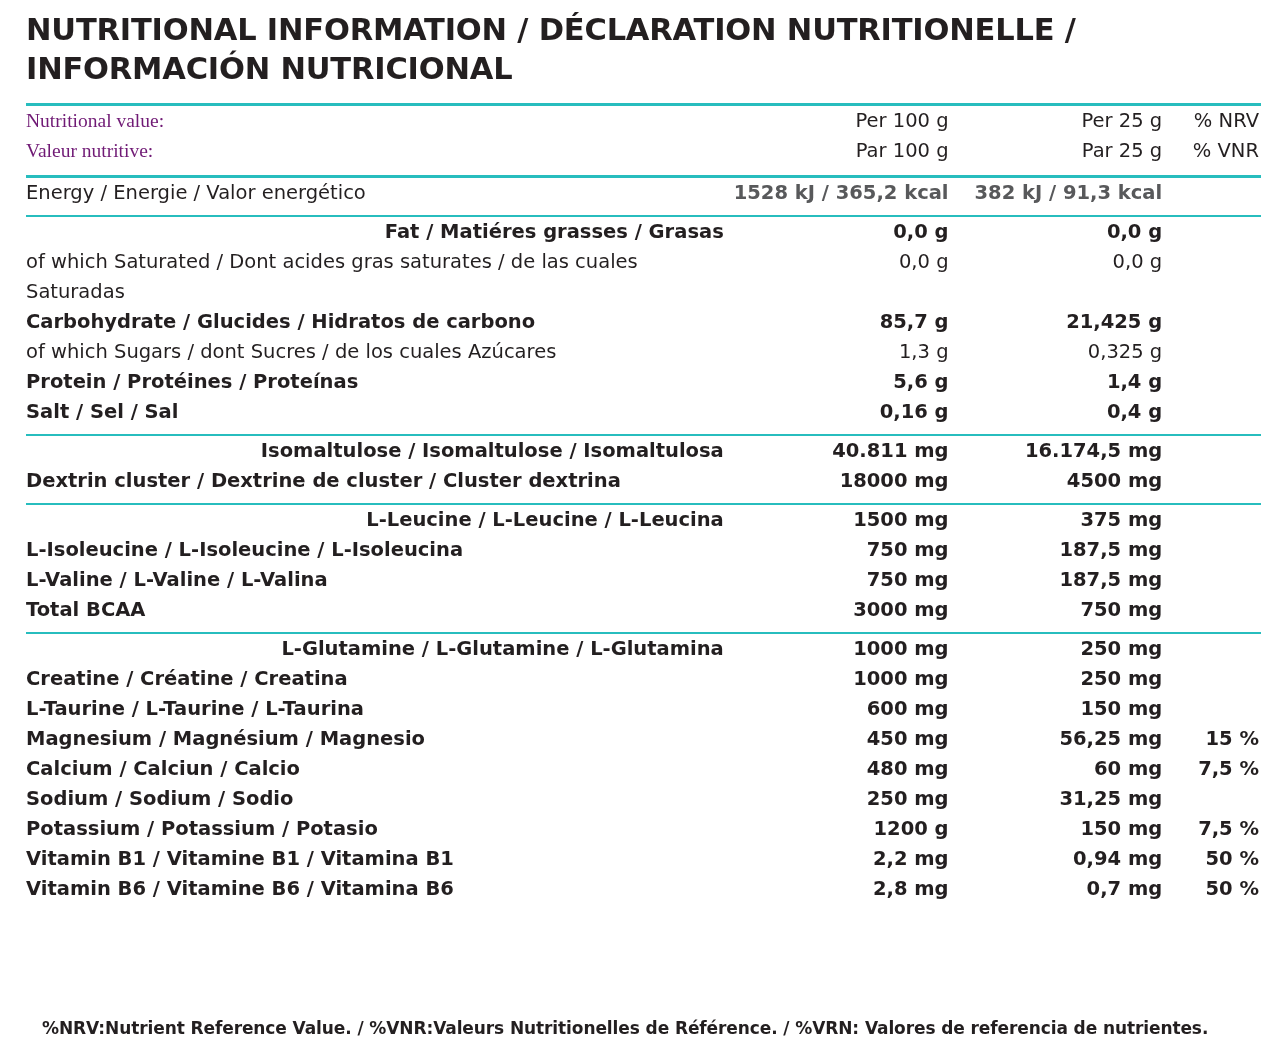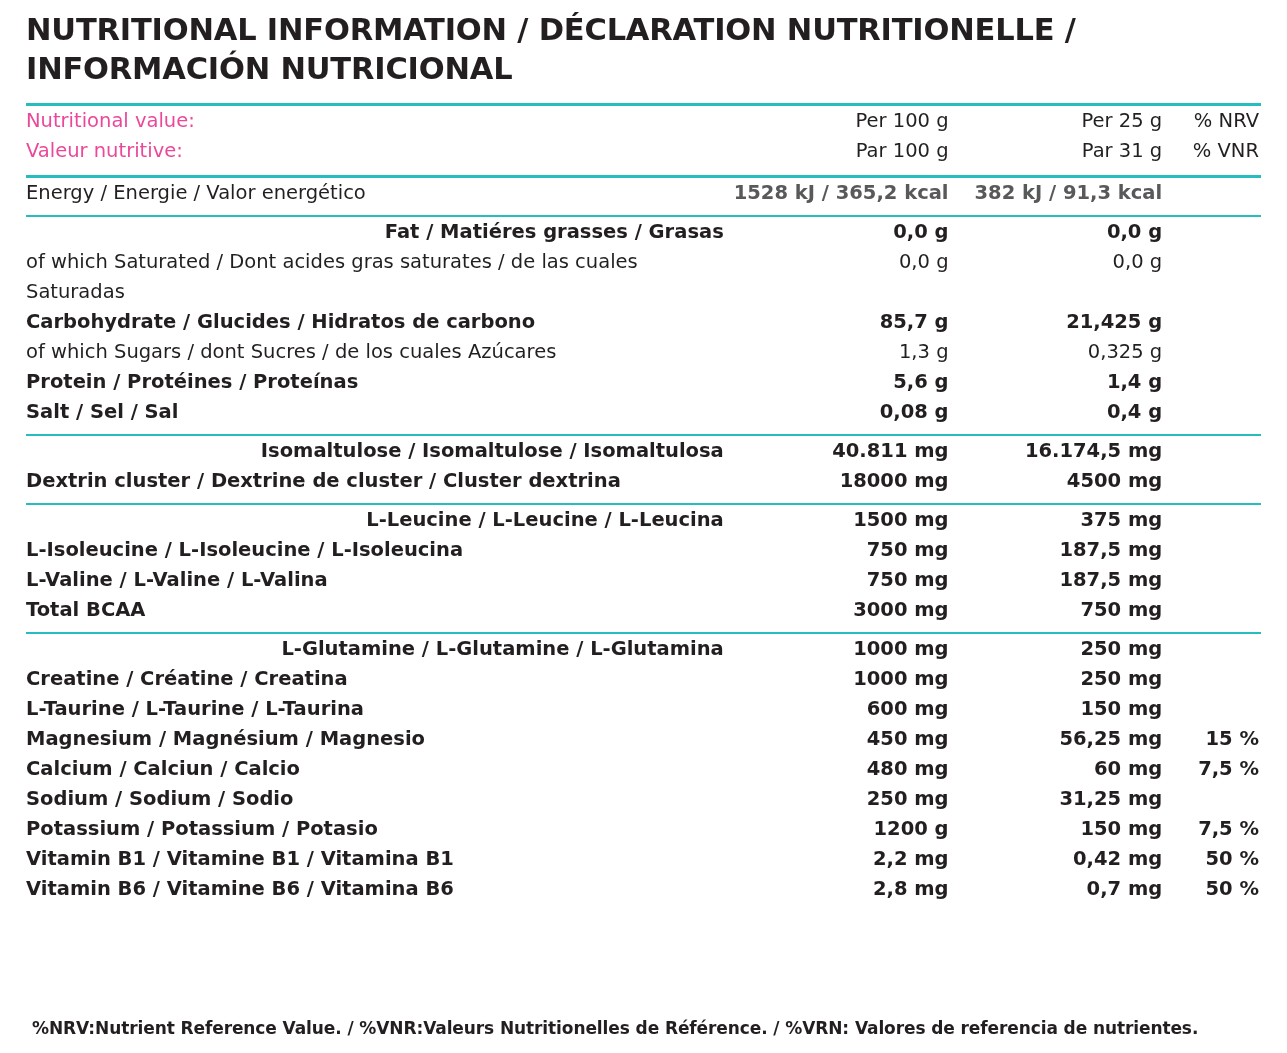--- a/index.html
+++ b/index.html
@@ -69,31 +69,31 @@
     height: 7px;
     line-height: 7px;
     font-size: 0;
   }
 
   .hdr td {
     color: #58595b;
     font-size: 19.5px;
     line-height: 27px;
   }
-  .hdr td.name { color: #ec4899; }
+  .hdr td.name { color: #701a75; font-family: Liberation Serif, serif; }
 
   .bold { font-weight: bold; }
   .grey { color: #6d6e71; }
 
   .energy td { color: #58595b; margin-top: 21px; }
   .energy td.v1, .energy td.v2 { color: #58595b; font-weight: bold; }
 
   .footnote {
     position: absolute;
-    left: 32px;
+    left: 42px;
     right: 20px;
     bottom: 14px;
     font-size: 17px;
     font-weight: bold;
     color: #231f20;
     line-height: 1.25;
     letter-spacing: -0.1px;
   }
 </style>
 </head>
@@ -113,21 +113,21 @@
     <tbody id="tbody">
         <tr class="hdr rule-top">
           <td class="name">Nutritional value:</td>
           <td class="v1">Per 100 g</td>
           <td class="v2">Per 25 g</td>
           <td class="v3 grey">% NRV</td>
         </tr>
         <tr class="hdr">
           <td class="name">Valeur nutritive:</td>
           <td class="v1">Par 100 g</td>
-          <td class="v2">Par 31 g</td>
+          <td class="v2">Par 25 g</td>
           <td class="v3 grey">% VNR</td>
         </tr>
         <tr class="spacer">
           <td></td>
           <td></td>
           <td></td>
           <td></td>
         </tr>
         <tr class="rule-top energy">
           <td class="name grey">Energy / Energie  / Valor energético</td>
@@ -166,21 +166,21 @@
           <td class="v3 grey"></td>
         </tr>
         <tr class="">
           <td class="name bold">Protein / Protéines / Proteínas</td>
           <td class="v1 bold">5,6 g</td>
           <td class="v2 bold">1,4 g</td>
           <td class="v3 bold"></td>
         </tr>
         <tr class="">
           <td class="name bold">Salt / Sel / Sal</td>
-          <td class="v1 bold">0,08 g</td>
+          <td class="v1 bold">0,16 g</td>
           <td class="v2 bold">0,4 g</td>
           <td class="v3 bold"></td>
         </tr>
         <tr class="spacer-sm">
           <td></td>
           <td></td>
           <td></td>
           <td></td>
         </tr>
         <tr class="rule-thin">
@@ -269,21 +269,21 @@
         </tr>
         <tr class="">
           <td class="name bold">Potassium / Potassium / Potasio</td>
           <td class="v1 bold">1200 g</td>
           <td class="v2 bold">150 mg</td>
           <td class="v3 bold">7,5 %</td>
         </tr>
         <tr class="">
           <td class="name bold">Vitamin B1 / Vitamine B1 / Vitamina B1</td>
           <td class="v1 bold">2,2 mg</td>
-          <td class="v2 bold">0,42 mg</td>
+          <td class="v2 bold">0,94 mg</td>
           <td class="v3 bold">50 %</td>
         </tr>
         <tr class="">
           <td class="name bold">Vitamin B6 / Vitamine B6 / Vitamina B6</td>
           <td class="v1 bold">2,8 mg</td>
           <td class="v2 bold">0,7 mg</td>
           <td class="v3 bold">50 %</td>
         </tr>
       </tbody>
   </table>

